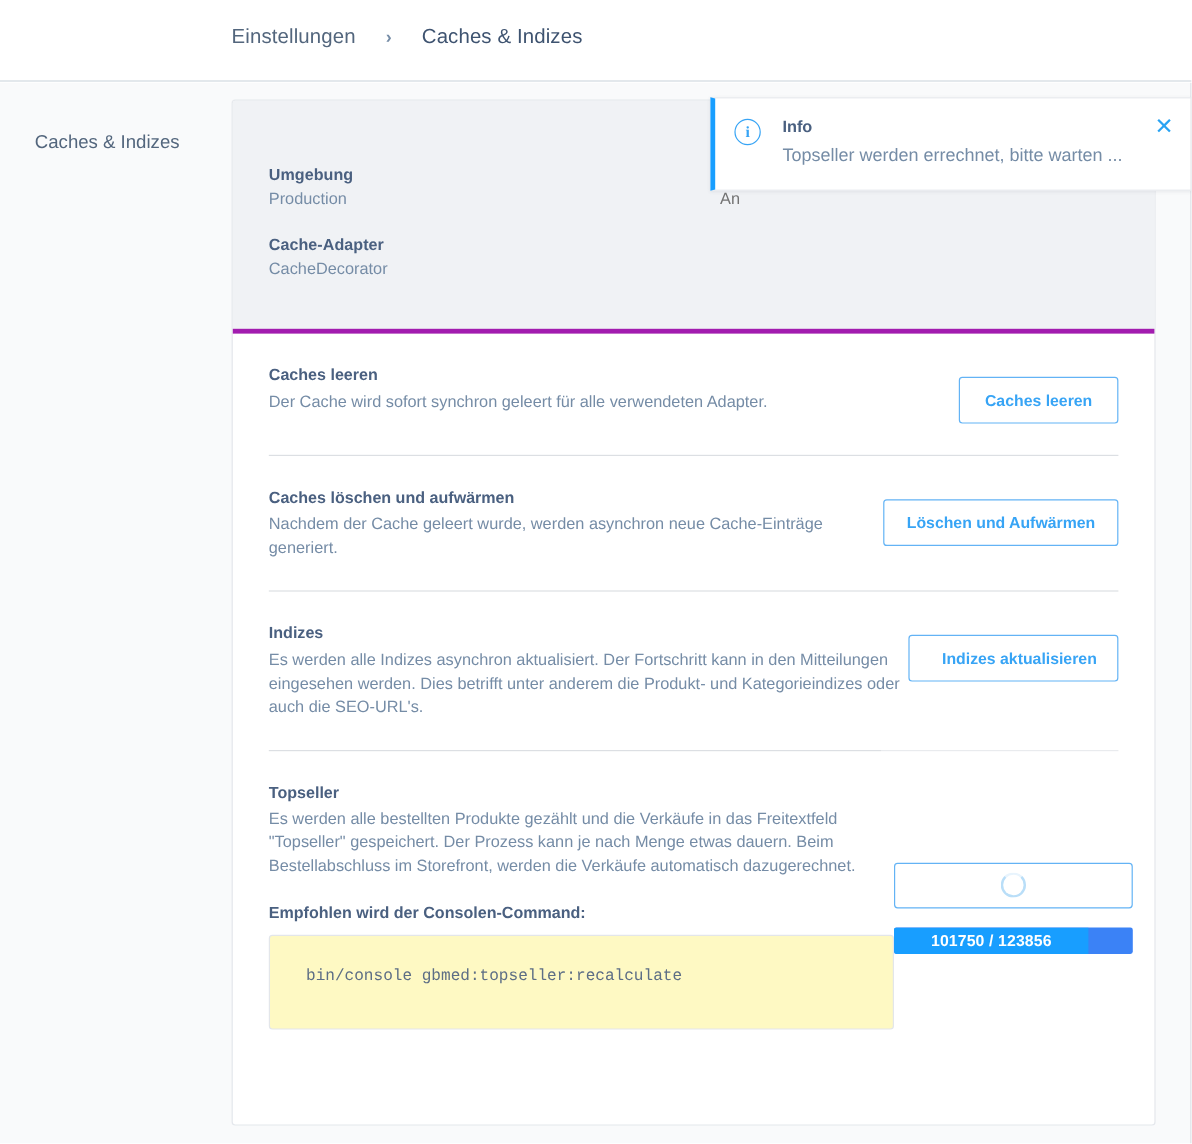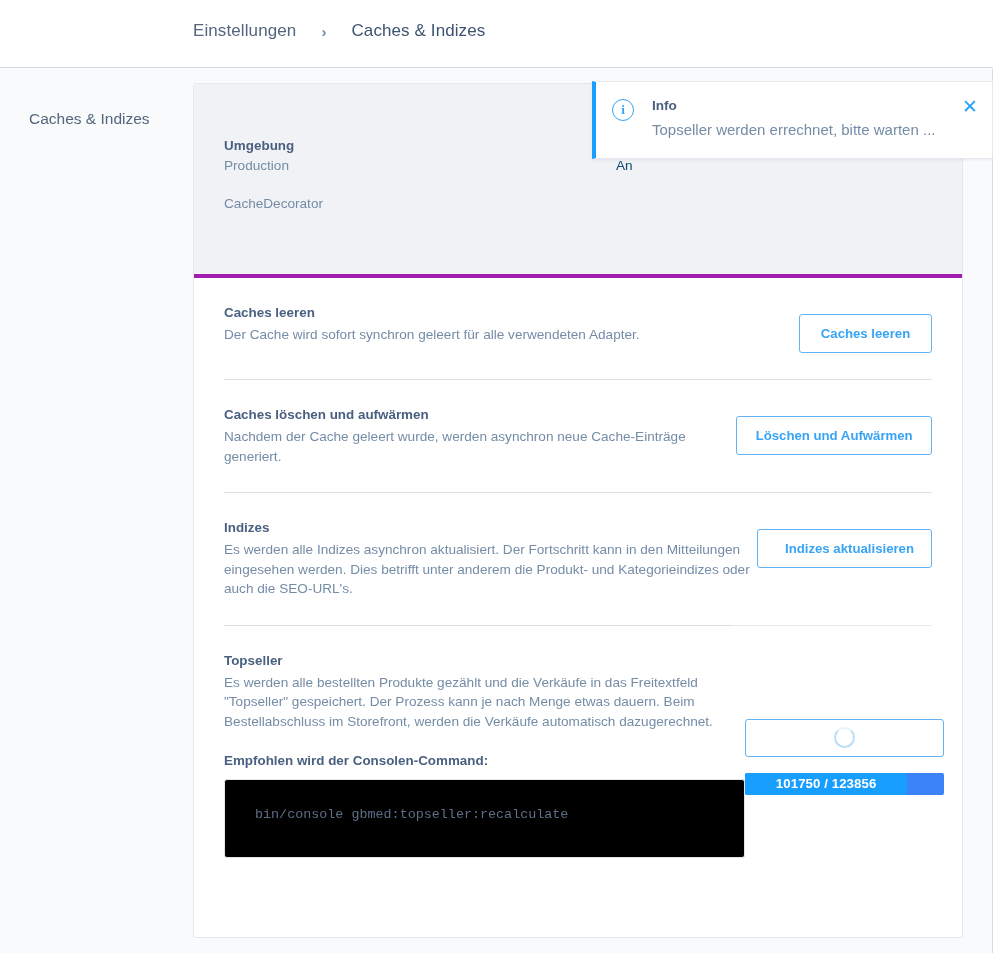--- a/index.html
+++ b/index.html
@@ -55,21 +55,21 @@
   .field { margin-bottom: 23px; }
   .field-label {
     font-size: 13.4px; font-weight: 700; color: #4a6080;
     margin-bottom: 5px; letter-spacing: .05px;
   }
   .field-value { font-size: 13.6px; color: #758ca6; }
 
   .header-col2 {
     position: absolute; left: 406px; top: 54px;
   }
-  .header-col2 .field-value { color: #0c4a6e; margin-left: 16px; }
+  .header-col2 .field-value { color: #737373; }
 
   
   .card-body { padding: 0 0 0 0; }
   .row {
     position: relative;
     display: flex; align-items: flex-start; justify-content: space-between;
     padding: 27px 30px 0 30px;
   }
   .row-text { max-width: 545px; }
   .row-title {
@@ -118,21 +118,21 @@
     padding: 27px 30px 0 30px;
     display: flex; justify-content: space-between;
   }
   .ts-left { width: 545px; }
   .cmd-label {
     font-size: 13.4px; font-weight: 700; color: #4a6080;
     margin-top: 21px; margin-bottom: 11px;
   }
   .cmd-box {
     width: 521px; height: 79px;
-    background: #000000;
+    background: #fef9c3;
     border: 1px solid #e3e6ea;
     border-radius: 3px;
     padding: 24px 0 0 30px;
   }
   .cmd-text {
     font-family: "Liberation Mono", monospace;
     font-size: 13.4px; color: #5d6e85;
   }
   .ts-right {
     width: 199px;
@@ -207,20 +207,21 @@
     <div class="section-title">Caches &amp; Indizes</div>
 
     <div class="card">
 
       <div class="card-header">
         <div class="field">
           <div class="field-label">Umgebung</div>
           <div class="field-value">Production</div>
         </div>
         <div class="field">
+          <div class="field-label">Cache-Adapter</div>
           <div class="field-value">CacheDecorator</div>
         </div>
         <div class="header-col2">
           <div class="field">
             <div class="field-label">&nbsp;</div>
             <div class="field-value">An</div>
           </div>
         </div>
       </div>
 

